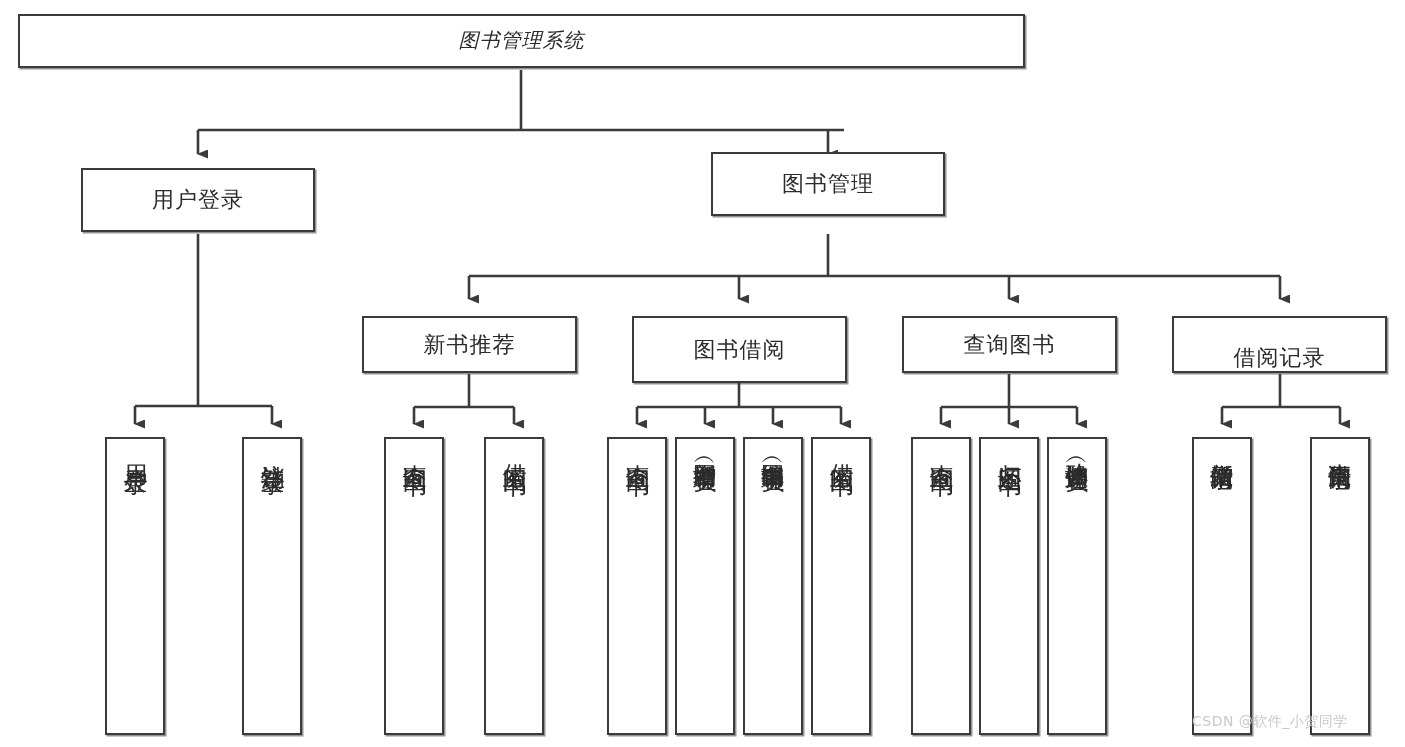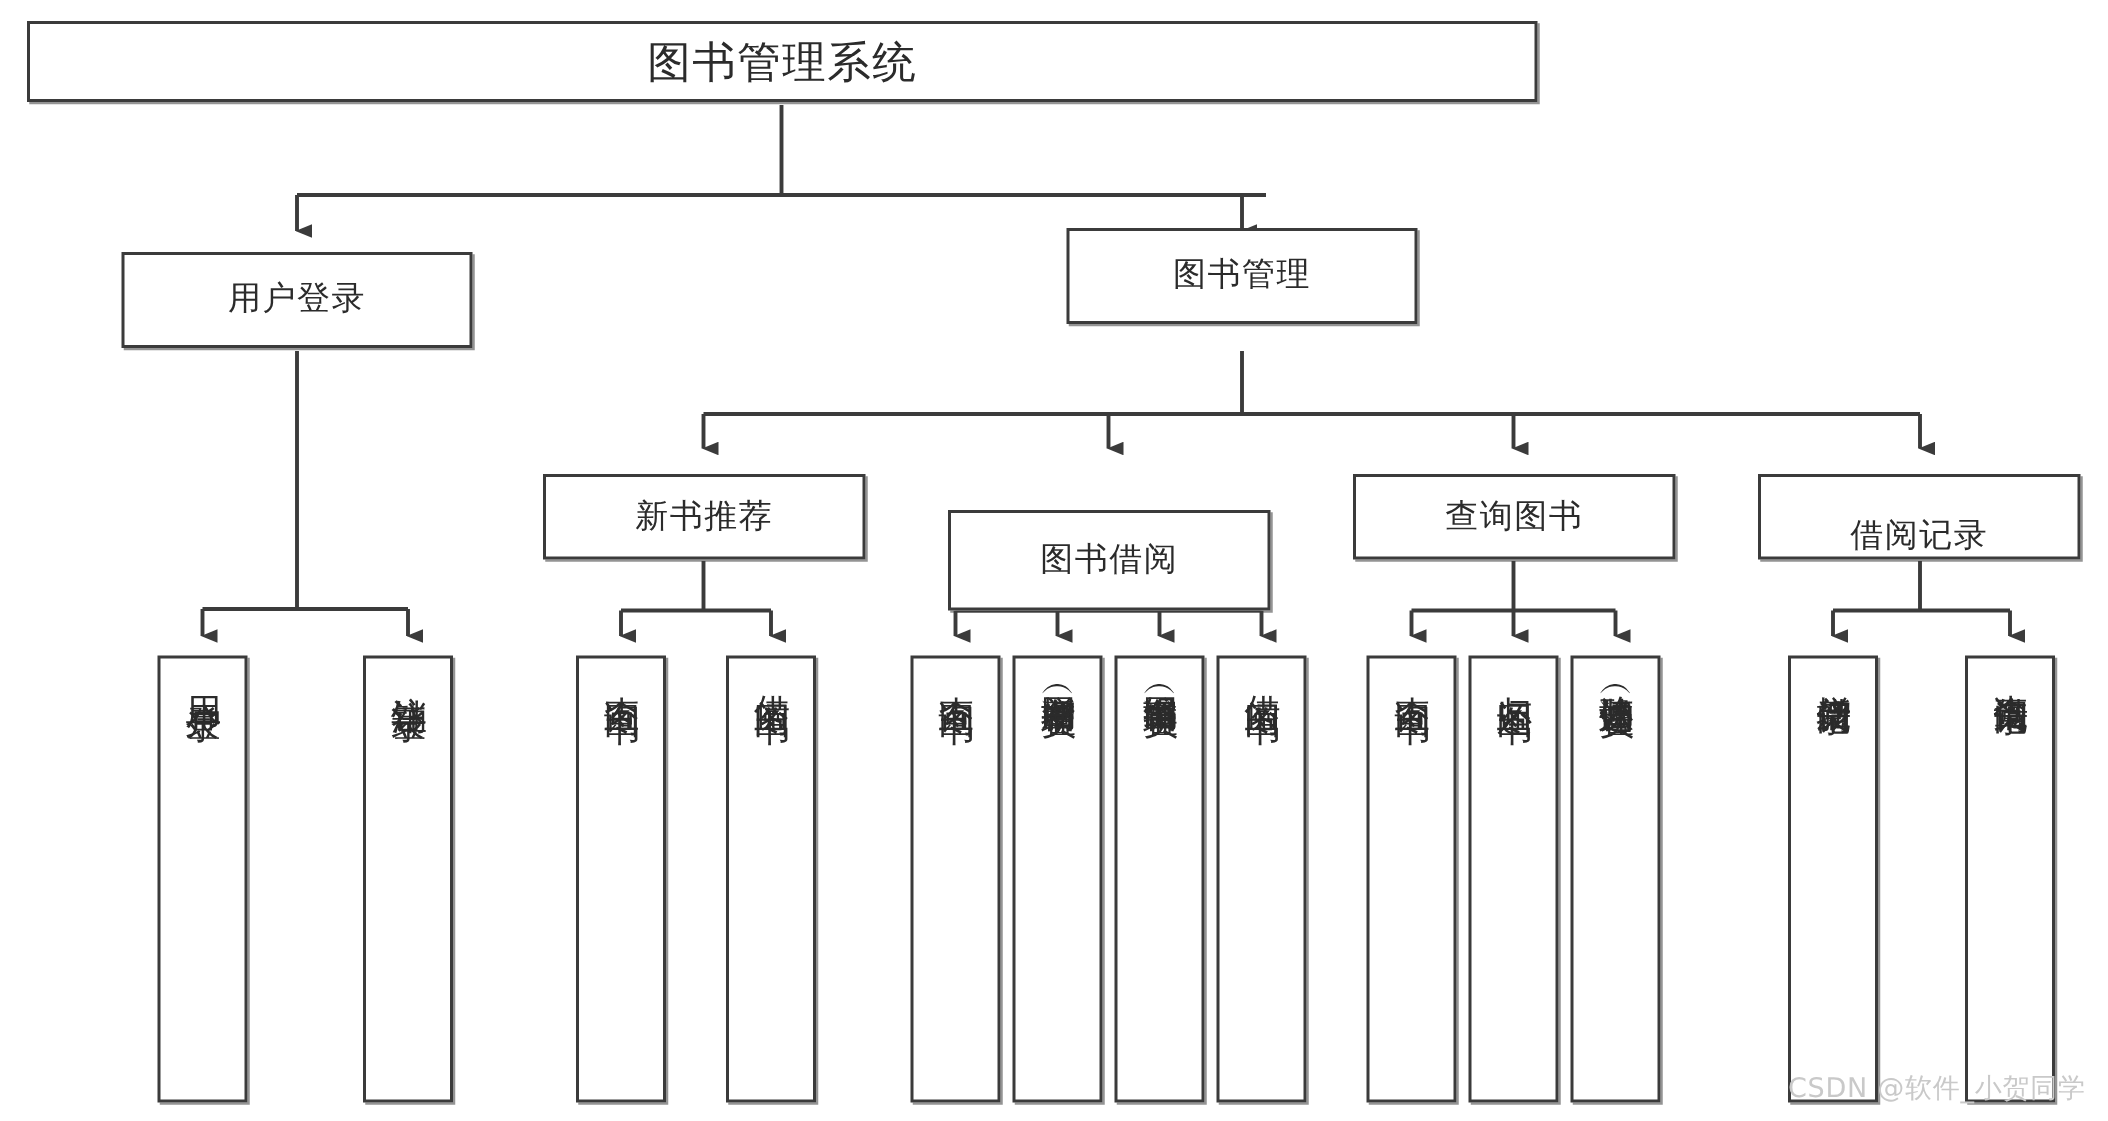--- a/index.html
+++ b/index.html
@@ -37,21 +37,21 @@
     box-shadow: 1.5px 1.5px 0 0 rgba(60,60,60,0.55);
   }
   .node-label {
     color: #2b2b2b;
     font-size: 22px;
     line-height: 1.18;
     letter-spacing: 1px;
     text-align: center;
     white-space: nowrap;
   }
-  .node.root .node-label { font-size: 29px; }
+  .node.root .node-label { font-size: 20px; font-style: italic; }
   .node.level1 .node-label { font-size: 22px; }
   .node.level2 .node-label { font-size: 22px; }
   .node.leaf {
     align-items: flex-start;
     justify-content: center;
     padding-top: 6px;
   }
   .node.leaf .node-label {
     writing-mode: vertical-rl;
     text-orientation: upright;
@@ -61,21 +61,21 @@
     white-space: nowrap;
     height: auto;
   }
   .node.leaf.tall-text .node-label {
     font-size: 23px;
     letter-spacing: 1px;
   }
   .watermark {
     position: absolute;
     color: #c9c9c9;
-    font-size: 18px;
+    font-size: 14px;
     letter-spacing: 0.5px;
     white-space: nowrap;
     user-select: none;
   }
 </style>
 </head>
 <body>
 
 <div id="diagram-root">
 
@@ -143,21 +143,21 @@
   </div>
 
   <div class="node level1" style="left:711px; top:152px; width:234px; height:64px;">
     <span class="node-label">图书管理</span>
   </div>
 
   <div class="node level2" style="left:362px; top:316px; width:215px; height:57px;justify-content:center;">
     <span class="node-label">新书推荐</span>
   </div>
 
-  <div class="node level2" style="left:632px; top:316px; width:215px; height:67px;margin-top:24px;">
+  <div class="node level2" style="left:632px; top:316px; width:215px; height:67px;">
     <span class="node-label">图书借阅</span>
   </div>
 
   <div class="node level2" style="left:902px; top:316px; width:215px; height:57px;">
     <span class="node-label">查询图书</span>
   </div>
 
   <div class="node level2" style="left:1172px; top:316px; width:215px; height:57px;align-items:flex-end;">
     <span class="node-label">借阅记录</span>
   </div>

